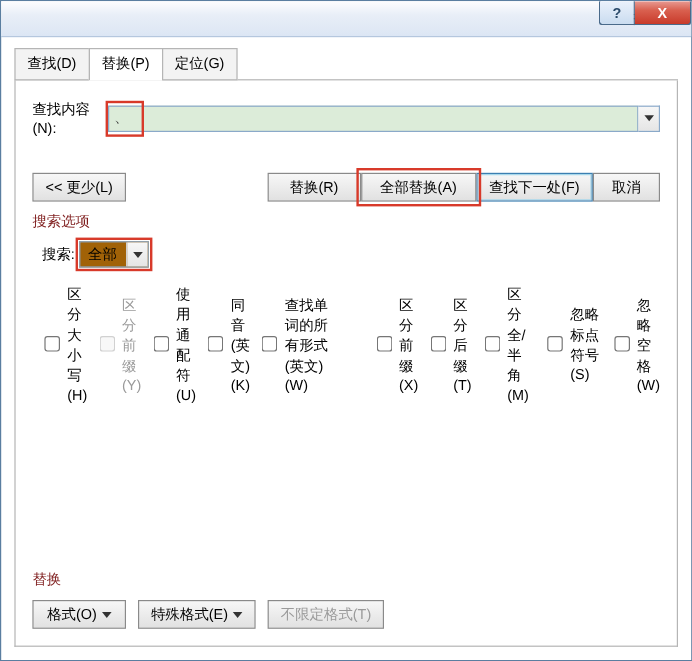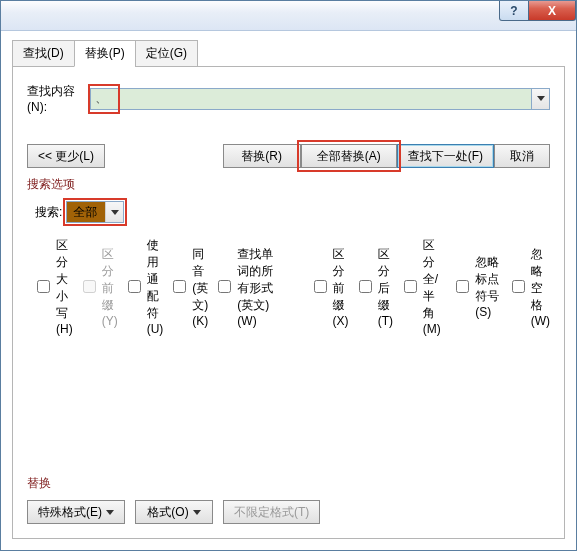--- a/index.html
+++ b/index.html
@@ -164,25 +164,25 @@
               <input type="checkbox" style="">
               <span>忽略空格(W)</span>
             </label>
         </div>
       </div>
 
       <div class="bottom-sec">
         <div class="section-title">替换</div>
         <div class="botbtns">
           <div class="btn">
-              <span>特殊格式(E)</span>
+              <span>格式(O)</span>
               <span class="tri tri-down"></span>
             </div>
           <div class="btn">
-              <span>格式(O)</span>
+              <span>特殊格式(E)</span>
               <span class="tri tri-down"></span>
             </div>
           <div class="btn disabled">
               <span>不限定格式(T)</span>
             </div>
         </div>
       </div>
 
     </div>
   </div>

